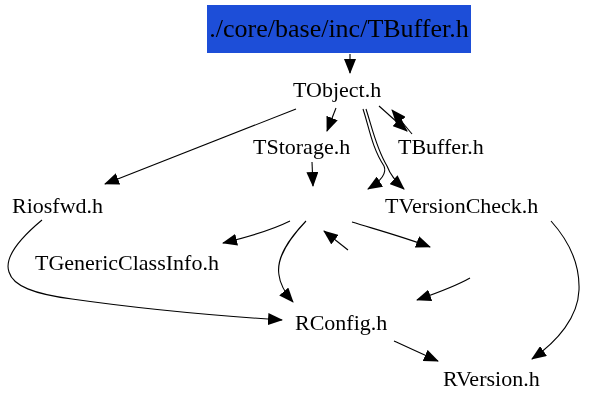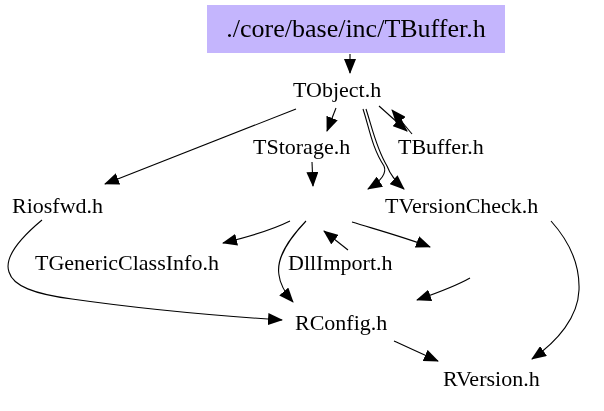--- a/index.html
+++ b/index.html
@@ -22,22 +22,22 @@
     position: absolute;
     white-space: nowrap;
     font-size: 22px;
     line-height: 1.0;
     color: #000000;
     cursor: pointer;
   }
   .root-node {
     position: absolute;
     left: 207px; top: 5px;
-    width: 298px; height: 48px;
-    background: #c4b5fd;
+    width: 264px; height: 48px;
+    background: #1d4ed8;
     display: flex;
     align-items: center;
     justify-content: center;
     font-size: 26px;
     white-space: nowrap;
   }
   .n-tobject           { left: 293px; top: 79px;  }
   .n-tstorage          { left: 253px; top: 136px; }
   .n-tbuffer           { left: 398px; top: 136px; }
   .n-riosfwd           { left: 12px;  top: 195px; }
@@ -79,17 +79,16 @@
   </svg>
 
   <div class="root-node">./core/base/inc/TBuffer.h</div>
 
   <div class="node n-tobject">TObject.h</div>
   <div class="node n-tstorage">TStorage.h</div>
   <div class="node n-tbuffer">TBuffer.h</div>
   <div class="node n-riosfwd">Riosfwd.h</div>
   <div class="node n-tgenericclassinfo">TGenericClassInfo.h</div>
   <div class="node n-tversioncheck">TVersionCheck.h</div>
-  <div class="node n-dllimport">DllImport.h</div>
   <div class="node n-rconfig">RConfig.h</div>
   <div class="node n-rversion">RVersion.h</div>
 
 </div>
 
 </body></html>

